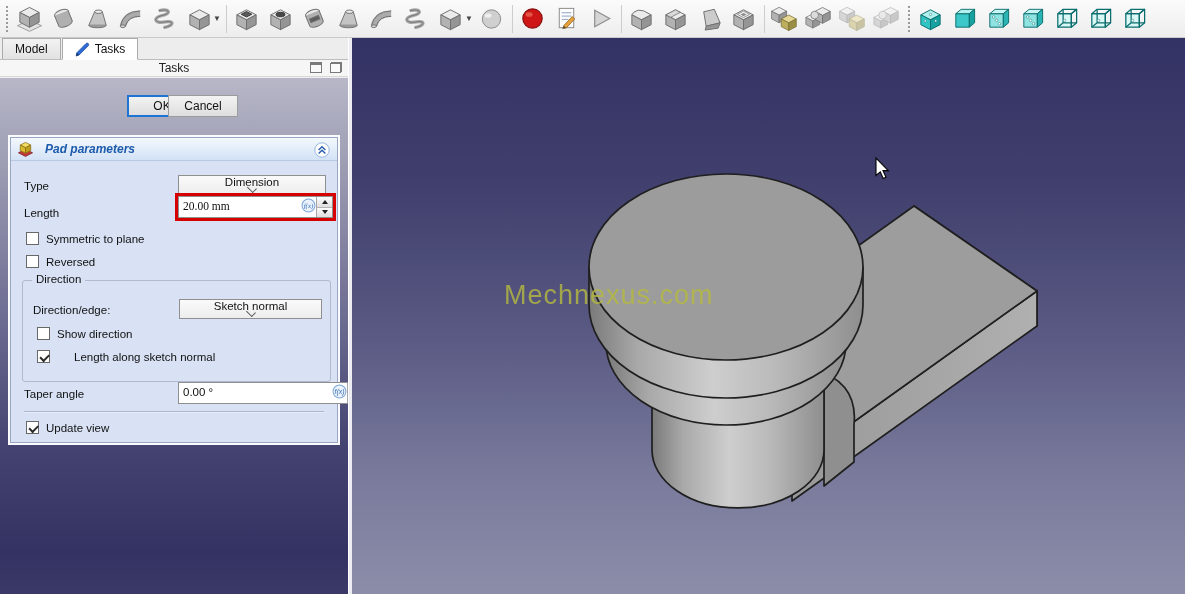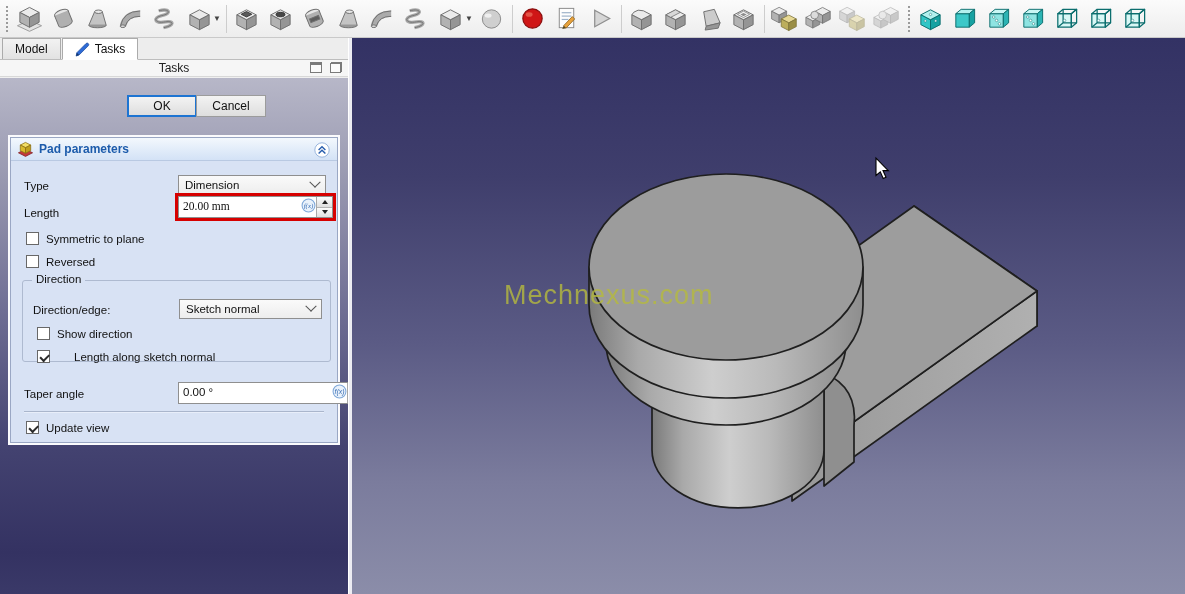--- a/index.html
+++ b/index.html
@@ -36,56 +36,56 @@
   .pt-ic.float { background:transparent; border:none; }
   .pt-ic.float::before { content:""; position:absolute; right:0; top:0; width:9px; height:8px; border:1px solid #7a7a7a; background:#fafafa; }
   .pt-ic.float::after { content:""; position:absolute; left:0; bottom:0; width:9px; height:8px; border:1px solid #7a7a7a; background:#fafafa; }
 
   .panelbody { position:absolute; left:0; top:40px; right:0; bottom:0;
     background:linear-gradient(180deg,#b7b7c8 0%,#9b9bb2 18%,#6f6e94 45%,#434270 72%,#343262 92%,#3a3968 100%); }
 
   .btn { position:absolute; height:22px; width:70px; font-size:12px; display:flex; align-items:center; justify-content:center;
     background:linear-gradient(#f3f3f3,#dedede); border:1px solid #9c9c9c; color:#111; }
   .btn.ok { left:99px; top:17px; border:2px solid #1d74d2;margin-left:28px; }
-  .btn.cancel { left:196px; top:17px; }
+  .btn.cancel { left:168px; top:17px; }
 
   
   .padbox { position:absolute; left:8px; top:57px; width:332px; height:310px;
     background:#d8e2f4; border:2px solid #fbfbfd; box-shadow:0 0 0 1px #9aa7c4 inset; }
   .padhdr { position:absolute; left:1px; top:1px; right:1px; height:23px;
     background:linear-gradient(#f3f8fd,#d3e2f6); border-bottom:1px solid #b9c9e2;
-    display:flex; align-items:center; padding:0 6px; gap:5px; }
+    display:flex; align-items:center; padding:0 6px; gap:11px;font-style:italic; }
   .padhdr .ttl { font-weight:bold; color:#1c5bab; font-size:12px; }
   .padhdr svg.padico { width:17px; height:17px; }
   .collapse-btn { position:absolute; right:7px; top:4px; width:16px; height:16px; }
   .collapse-btn svg { width:16px; height:16px; }
 
   .flabel { position:absolute; font-size:11.5px; color:#111; }
   .combo { position:absolute; height:20px; background:linear-gradient(#fafafa,#ededed); border:1px solid #8f8f8f;
-    display:flex; align-items:center; padding:0 6px; font-size:11.5px; }
+    display:flex; align-items:center; padding:0 6px; font-size:11.5px;flex-direction:column; }
   .combo .val { flex:1; }
   .combo .chev { width:8px; height:8px; border-right:1.5px solid #555; border-bottom:1.5px solid #555; transform:rotate(45deg) translate(-2px,-2px); }
 
   .spinctl { position:absolute; height:22px; display:flex; background:#fff; border:1px solid #8f8f8f; }
   .spinctl .sval { flex:1; font-size:11.5px; padding:3px 0 0 4px; background:#fff; color:#111; white-space:nowrap; }
   .fxi { width:15px; height:15px; margin-top:1px; }
   .spinner { width:16px; display:flex; flex-direction:column; border-left:1px solid #a8a8a8; }
   .spinner .sb { flex:1; background:linear-gradient(#fcfcfc,#dfdfdf); border-bottom:1px solid #b5b5b5; display:flex; align-items:center; justify-content:center; }
   .spinner .sb:last-child { border-bottom:none; }
   .tri-up { width:0; height:0; border-left:3.5px solid transparent; border-right:3.5px solid transparent; border-bottom:4.5px solid #222; }
   .tri-dn { width:0; height:0; border-left:3.5px solid transparent; border-right:3.5px solid transparent; border-top:4.5px solid #222; }
   .redhl { position:absolute; border:3px solid #d60000; }
   .redhl .spinctl { position:relative; width:100%; height:100%; }
 
   .cb { position:absolute; display:flex; align-items:center; gap:7px; font-size:11.5px; color:#111; }
   .cbbox { width:13px; height:13px; background:#fff; border:1px solid #686868; position:relative; flex:none; }
   .cb[data-checked="true"] .cbbox::after { content:""; position:absolute; left:2px; top:2.5px; width:7px; height:3.5px;
     border-left:2px solid #2b2b2b; border-bottom:2px solid #2b2b2b; transform:rotate(-45deg); }
 
-  .groupbox { position:absolute; left:12px; top:143px; width:309px; height:82px; border:1px solid #aebad0; border-radius:3px;padding-left:47px; }
+  .groupbox { position:absolute; left:12px; top:143px; width:309px; height:102px; border:1px solid #aebad0; border-radius:3px;padding-left:47px; }
   .groupbox .gtitle { position:absolute; left:9px; top:-8px; background:#d8e2f4; padding:0 4px; font-size:11.5px; }
   .hsep { position:absolute; left:14px; right:14px; top:274px; height:1px; background:#aab6cc; box-shadow:0 1px 0 #e8eefa; }
 
   
   .splitter { position:absolute; left:348px; top:38px; width:4px; bottom:0; background:#ececf2; border-left:1px solid #ffffff; }
   .viewport { position:absolute; left:352px; top:38px; width:833px; height:556px; }
   .viewport svg { display:block; width:100%; height:100%; }
 </style>
 </head>
 <body>

